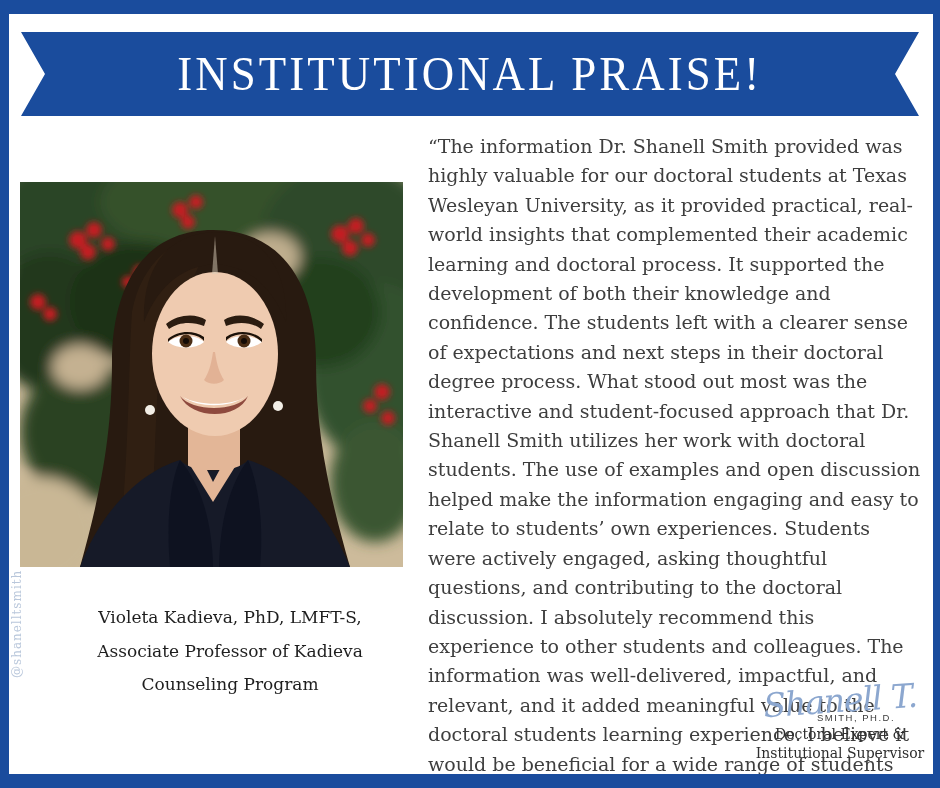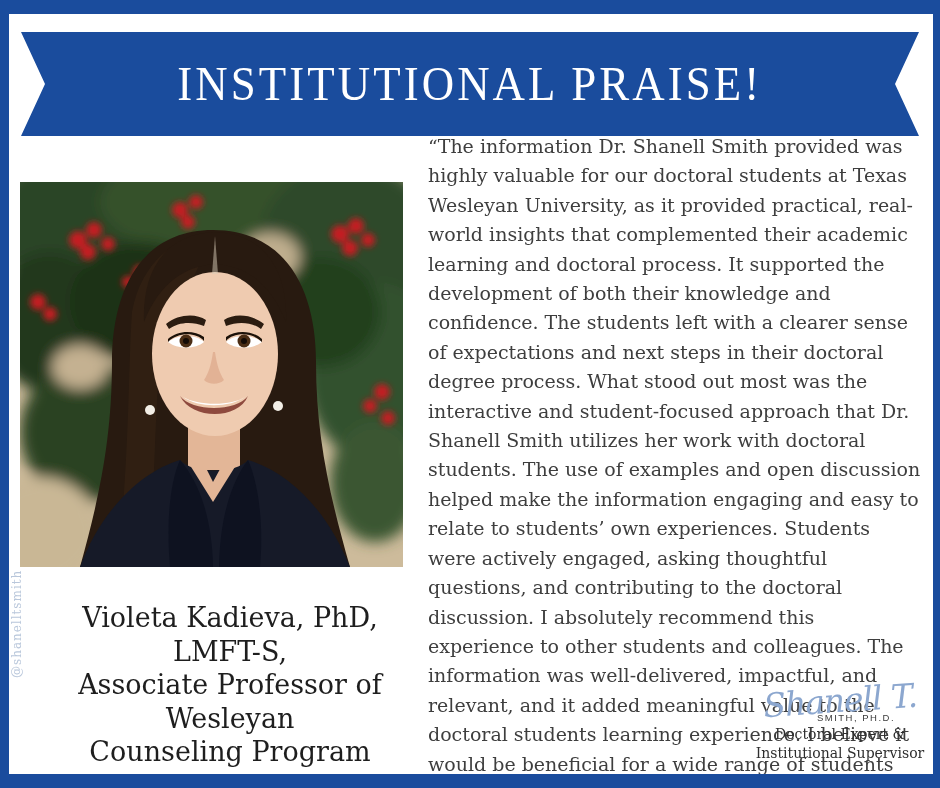--- a/index.html
+++ b/index.html
@@ -21,21 +21,21 @@
     box-sizing: border-box;
     pointer-events: none;
     z-index: 5;
   }
   
   .ribbon {
     position: absolute;
     left: 21px;
     top: 32px;
     width: 898px;
-    height: 104px;
+    height: 84px;
     background: #1a4c9d;
     clip-path: polygon(0 0, 100% 0, calc(100% - 24px) 50%, 100% 100%, 0 100%, 24px 50%);
     display: flex;
     align-items: center;
     justify-content: center;
     z-index: 2;
   }
   .ribbon-title {
     color: #ffffff;
     font-family: "Liberation Serif", serif;
@@ -71,21 +71,21 @@
   }
   
   .caption {
     position: absolute;
     left: 40px;
     top: 601px;
     width: 380px;
     text-align: center;
     color: #1e1e1e;
     font-family: "DejaVu Serif", serif;
-    font-size: 27px;
+    font-size: 17px;
     line-height: 33.5px;
   }
   .caption span { display: block; }
   
   .quote {
     position: absolute;
     left: 428px;
     top: 132px;
     width: 494px;
     color: #3e3e3e;
@@ -229,21 +229,21 @@
         <path d="M228 278 C 214 296 200 330 199 385 L 240 385 C 244 340 238 300 228 278 Z" fill="#0e1220"></path>
         <path d="M168 280 L 193 320 L 218 280 L 206 276 L 193 300 L 181 276 Z" fill="#e3b697"></path>
       </g>
     </svg>
   </div>
 
   <div class="watermark">@shanelltsmith</div>
 
   <div class="caption">
     <span>Violeta Kadieva, PhD, LMFT-S,</span>
-    <span>Associate Professor of Wesleyan</span>
+    <span>Associate Professor of Kadieva</span>
     <span>Counseling Program</span>
   </div>
 
   <div class="quote">“The information Dr. Shanell Smith provided was highly valuable for our doctoral students at Texas Wesleyan University, as it provided practical, real-world insights that complemented their academic learning and doctoral process. It supported the development of both their knowledge and confidence. The students left with a clearer sense of expectations and next steps in their doctoral degree process. What stood out most was the interactive and student-focused approach that Dr. Shanell Smith utilizes her work with doctoral students. The use of examples and open discussion helped make the information engaging and easy to relate to students’ own experiences. Students were actively engaged, asking thoughtful questions, and contributing to the doctoral discussion. I absolutely recommend this experience to other students and colleagues. The information was well-delivered, impactful, and relevant, and it added meaningful value to the doctoral students learning experience. I believe it would be beneficial for a wide range of students and would be a strong addition to similar programs in the future.“</div>
 
   <div class="signature">
     <span class="sig-script">Shanell T.</span>
     <span class="sig-surname">SMITH, PH.D.</span>
     <span class="sig-role">Doctoral Expert &amp;</span>
     <span class="sig-role">Institutional Supervisor</span>

